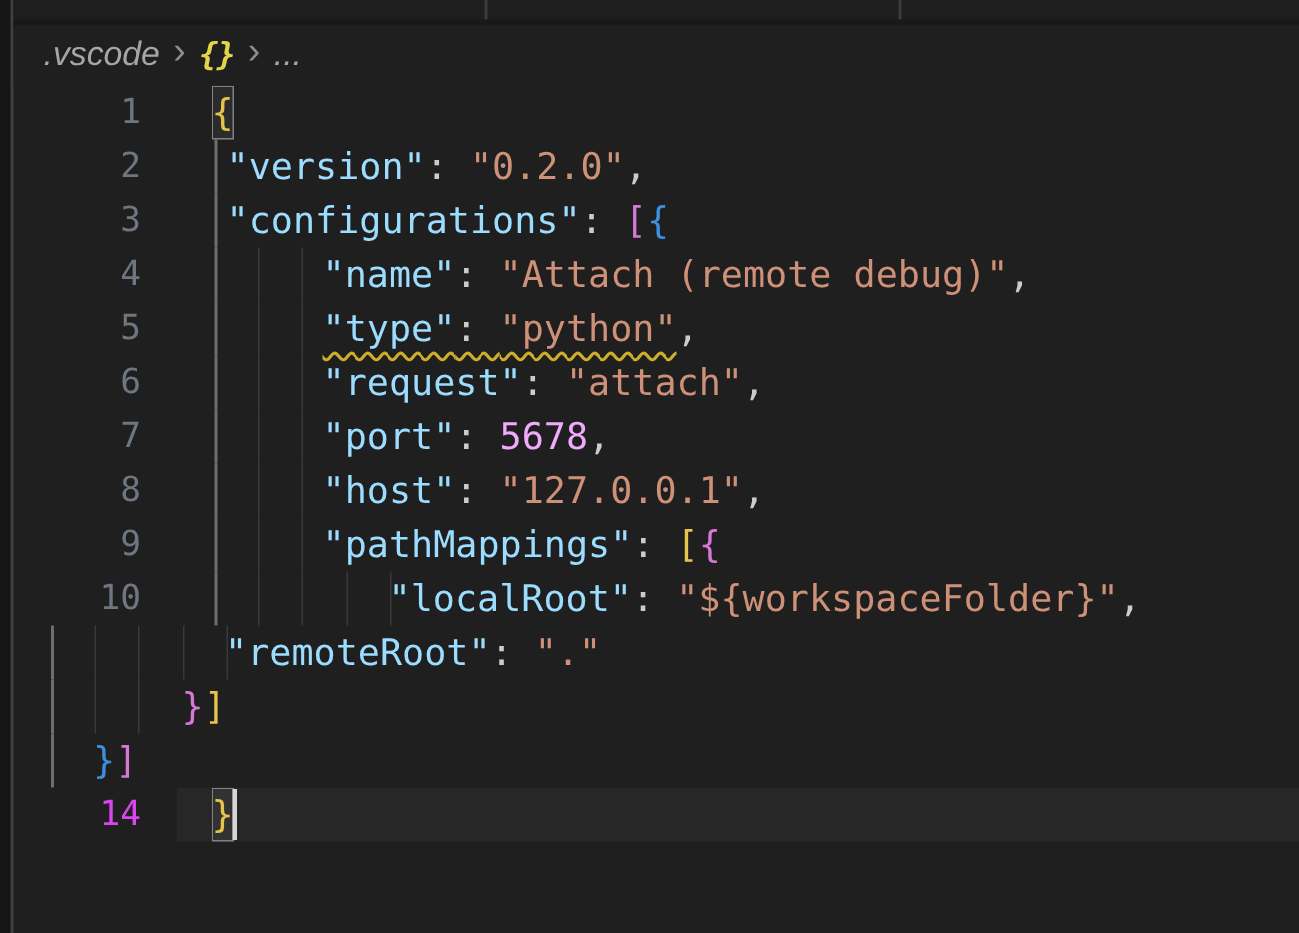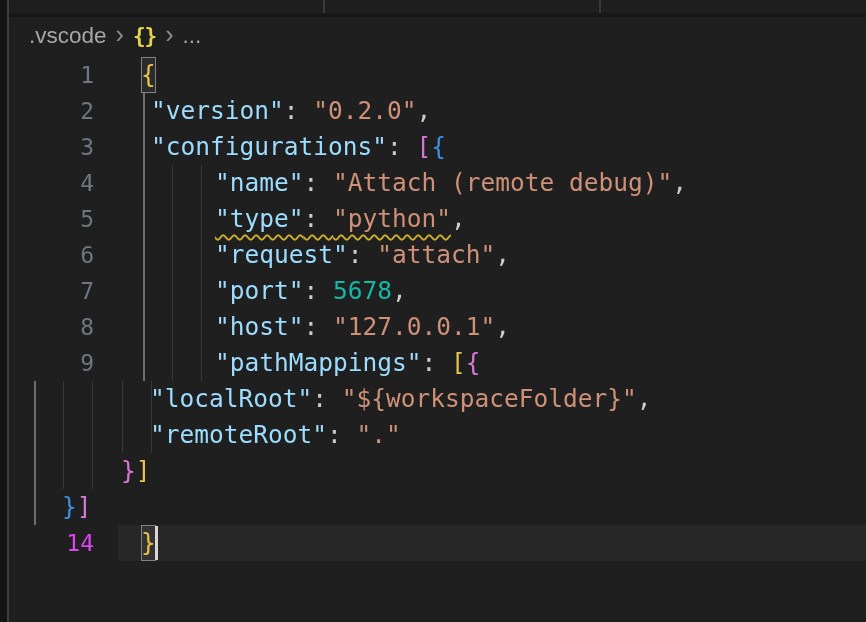--- a/index.html
+++ b/index.html
@@ -16,21 +16,21 @@
   .tab-seg{position:absolute;top:0;height:13px;}
   .tab-sep{position:absolute;top:0;width:2px;height:13px;background:#3a3a3a;}
   .tab-sep1{left:314px;}
   .tab-sep2{left:590px;}
   
   .breadcrumbs{
     position:absolute;left:9px;top:17px;right:0;height:38px;
     display:flex;align-items:center;gap:9px;padding-left:20px;
     color:#a6a6a6;font-size:22.5px;background:#1f1f1f;
   }
-  .crumb{cursor:default;}
+  .crumb{cursor:default;font-style:italic;}
   .crumb-sep{color:#8d8d8d;font-size:25px;margin-top:-3px;}
   .crumb-file{display:flex;align-items:center;gap:7px;}
   .json-icon{
     font-family:"DejaVu Sans Mono",monospace;color:#e3d44c;
     font-size:21px;font-weight:bold;letter-spacing:-1px;
   }
   
   .code-area{position:absolute;left:9px;top:57px;right:0;}
   .code-row{display:flex;height:36px;}
   .gutter{
@@ -42,21 +42,21 @@
     flex:1;position:relative;white-space:pre;
     font:24.5px/36px "DejaVu Sans Mono",monospace;color:#cccccc;
   }
   .code-row.active .content{background:rgba(255,255,255,0.04);}
   .guide{position:absolute;top:0;bottom:0;width:1px;background:#393939;}
   .guide.bright{width:1.5px;background:#6e6e6e;}
   .line-inner{position:relative;display:inline-block;}
   .tk-key{color:#9cdcfe;}
   .tk-punc{color:#cccccc;}
   .tk-str{color:#ce9178;}
-  .tk-num{color:#14b8a6;}
+  .tk-num{color:#f0abfc;}
   .tk-b1{color:#e6c34c;}
   .tk-b2{color:#d678d6;}
   .tk-b3{color:#3d90e0;}
   .match{
     display:inline-block;height:36px;line-height:36px;vertical-align:top;position:relative;
     box-shadow:inset 0 0 0 1px #828282;background:rgba(120,120,120,0.14);
   }
   .cursor::after{
     content:"";position:absolute;top:1px;bottom:1px;right:-2px;width:3px;background:#d6d6d6;
   }
@@ -120,20 +120,21 @@
     </div>
     <div class="code-row">
       <span class="gutter">8</span>
       <div class="content"><i class="guide bright" style="left: 25px;"></i><i class="guide" style="left: 54px;"></i><i class="guide" style="left: 83px;"></i><span class="line-inner" style="padding-left: 97px;"><span class="tk-key">"host"</span><span class="tk-punc">: </span><span class="tk-str">"127.0.0.1"</span><span class="tk-punc">,</span></span></div>
     </div>
     <div class="code-row">
       <span class="gutter">9</span>
       <div class="content"><i class="guide bright" style="left: 25px;"></i><i class="guide" style="left: 54px;"></i><i class="guide" style="left: 83px;"></i><span class="line-inner" style="padding-left: 97px;"><span class="tk-key">"pathMappings"</span><span class="tk-punc">: </span><span class="tk-b1">[</span><span class="tk-b2">{</span></span></div>
     </div>
     <div class="code-row">
+      <span class="gutter">10</span>
       <div class="content"><i class="guide bright" style="left: 25px;"></i><i class="guide" style="left: 54px;"></i><i class="guide" style="left: 83px;"></i><i class="guide" style="left: 113px;"></i><i class="guide" style="left: 142px;"></i><span class="line-inner" style="padding-left: 141px;"><span class="tk-key">"localRoot"</span><span class="tk-punc">: </span><span class="tk-str">"${workspaceFolder}"</span><span class="tk-punc">,</span></span></div>
     </div>
     <div class="code-row">
       <div class="content"><i class="guide bright" style="left: 25px;"></i><i class="guide" style="left: 54px;"></i><i class="guide" style="left: 83px;"></i><i class="guide" style="left: 113px;"></i><i class="guide" style="left: 142px;"></i><span class="line-inner" style="padding-left: 141px;"><span class="tk-key">"remoteRoot"</span><span class="tk-punc">: </span><span class="tk-str">"."</span></span></div>
     </div>
     <div class="code-row">
       <div class="content"><i class="guide bright" style="left: 25px;"></i><i class="guide" style="left: 54px;"></i><i class="guide" style="left: 83px;"></i><span class="line-inner" style="padding-left: 112px;"><span class="tk-b2">}</span><span class="tk-b1">]</span></span></div>
     </div>
     <div class="code-row">
       <div class="content"><i class="guide bright" style="left: 25px;"></i><span class="line-inner" style="padding-left: 53px;"><span class="tk-b3">}</span><span class="tk-b2">]</span></span></div>

